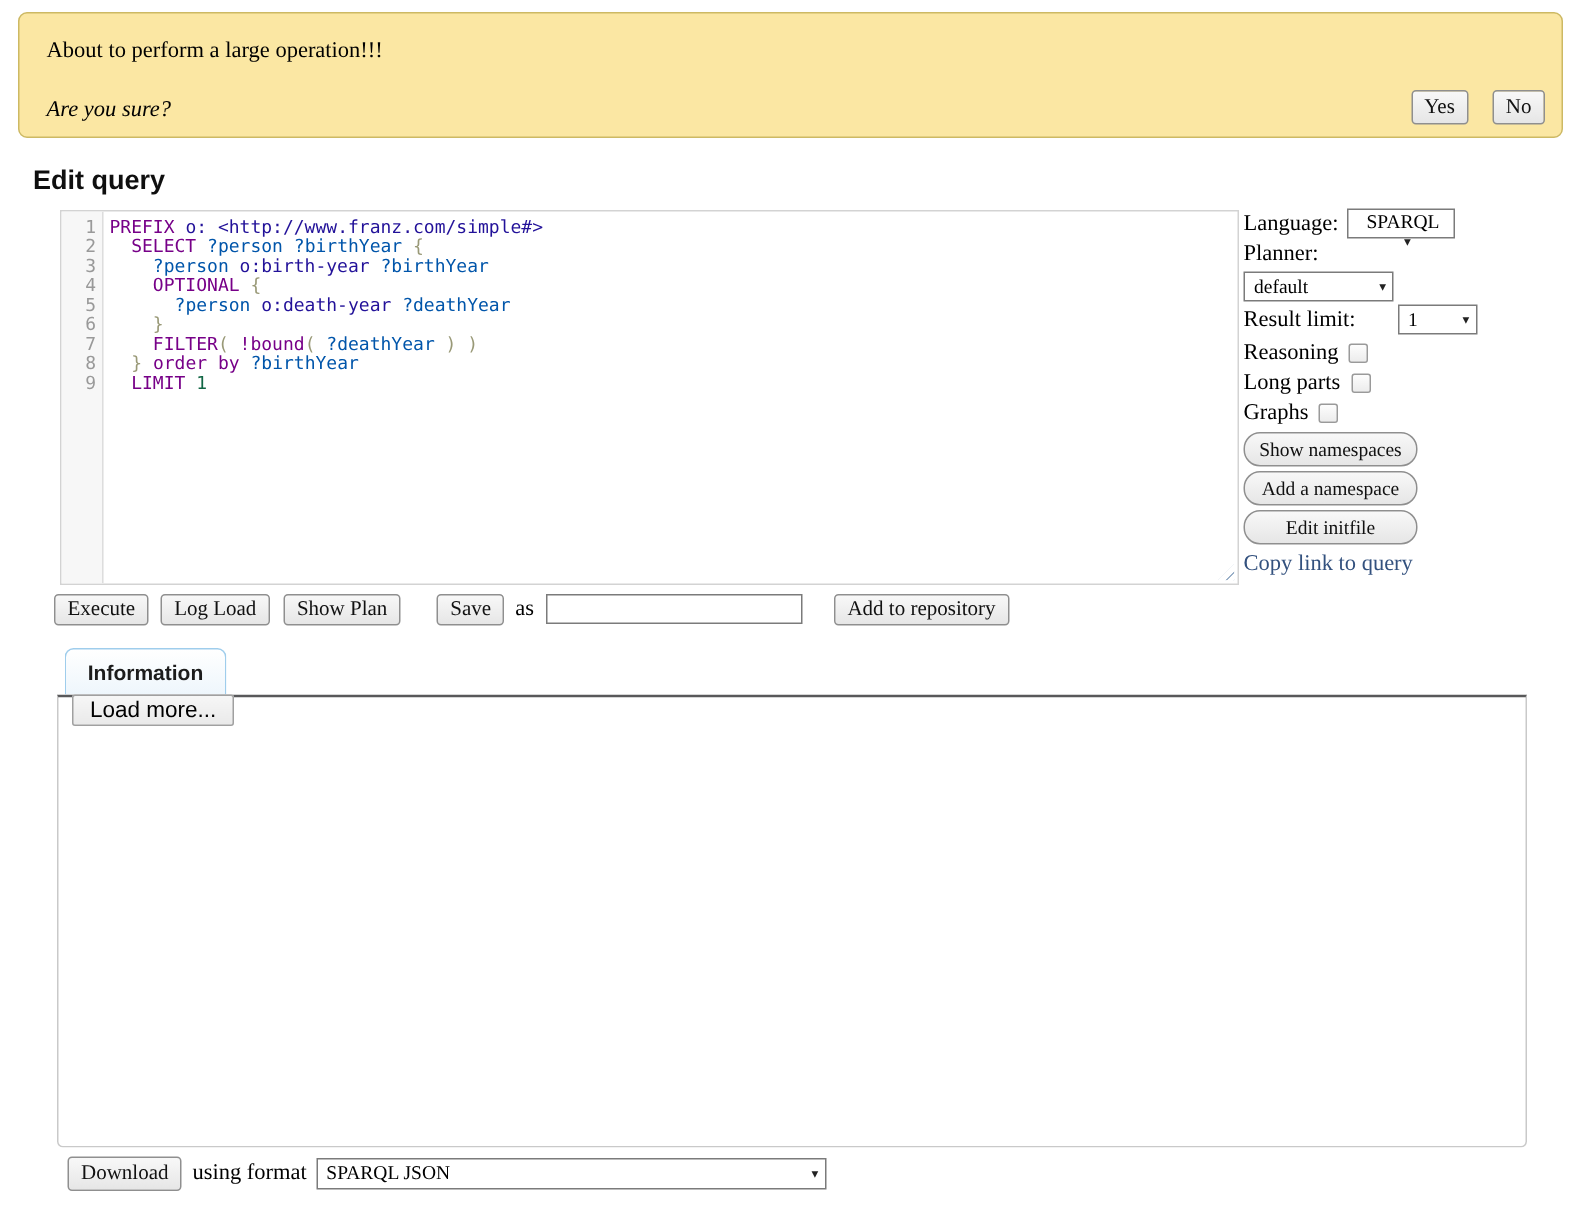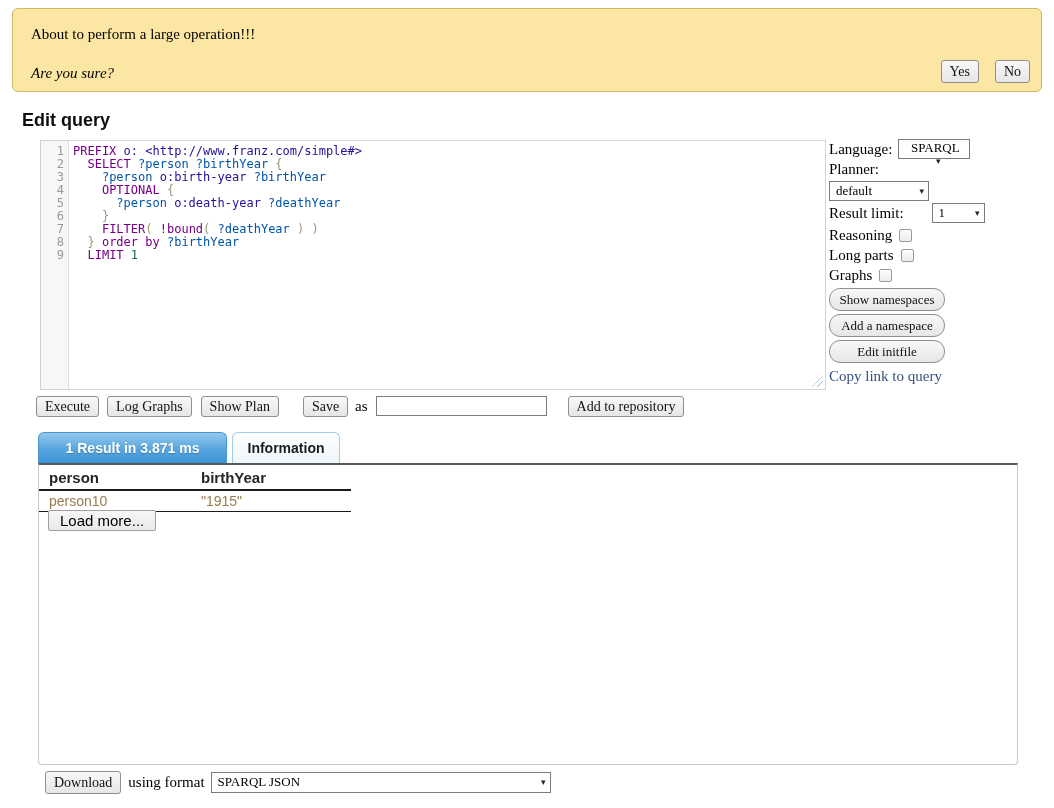--- a/index.html
+++ b/index.html
@@ -216,48 +216,33 @@
   <div style="margin-top:4px;">
     <span class="btn opt-btn">Show namespaces</span>
     <span class="btn opt-btn">Add a namespace</span>
     <span class="btn opt-btn">Edit initfile</span>
   </div>
   <span class="copy-link">Copy link to query</span>
 </div>
 
 <div class="toolbar">
   <span class="btn">Execute</span>
-  <span class="btn tb-log">Log Graphs</span>
+  <span class="btn tb-log">Log Load</span>
   <span class="btn tb-plan">Show Plan</span>
   <span class="btn tb-save">Save</span>
   <span class="tb-as">as</span>
   <input class="save-name" type="text" value="" style="">
   <span class="btn tb-add">Add to repository</span>
 </div>
 
 <div class="tabs">
-  <div class="tab tab-active">1 Result in 3.871 ms</div>
   <div class="tab tab-inactive">Information</div>
 </div>
 
 <div class="results-box">
-  <table class="res-table">
-    <thead>
-        <tr>
-          <th>person</th>
-          <th>birthYear</th>
-        </tr>
-      </thead>
-    <tbody>
-        <tr>
-          <td>person10</td>
-          <td>"1915"</td>
-        </tr>
-      </tbody>
-  </table>
   <div>
     <span class="load-more">Load more...</span>
   </div>
 </div>
 
 <div class="download-row">
   <span class="btn">Download</span>
   <span class="dl-label">using format</span>
   <span class="sel sel-format">
     <span>SPARQL JSON</span>

